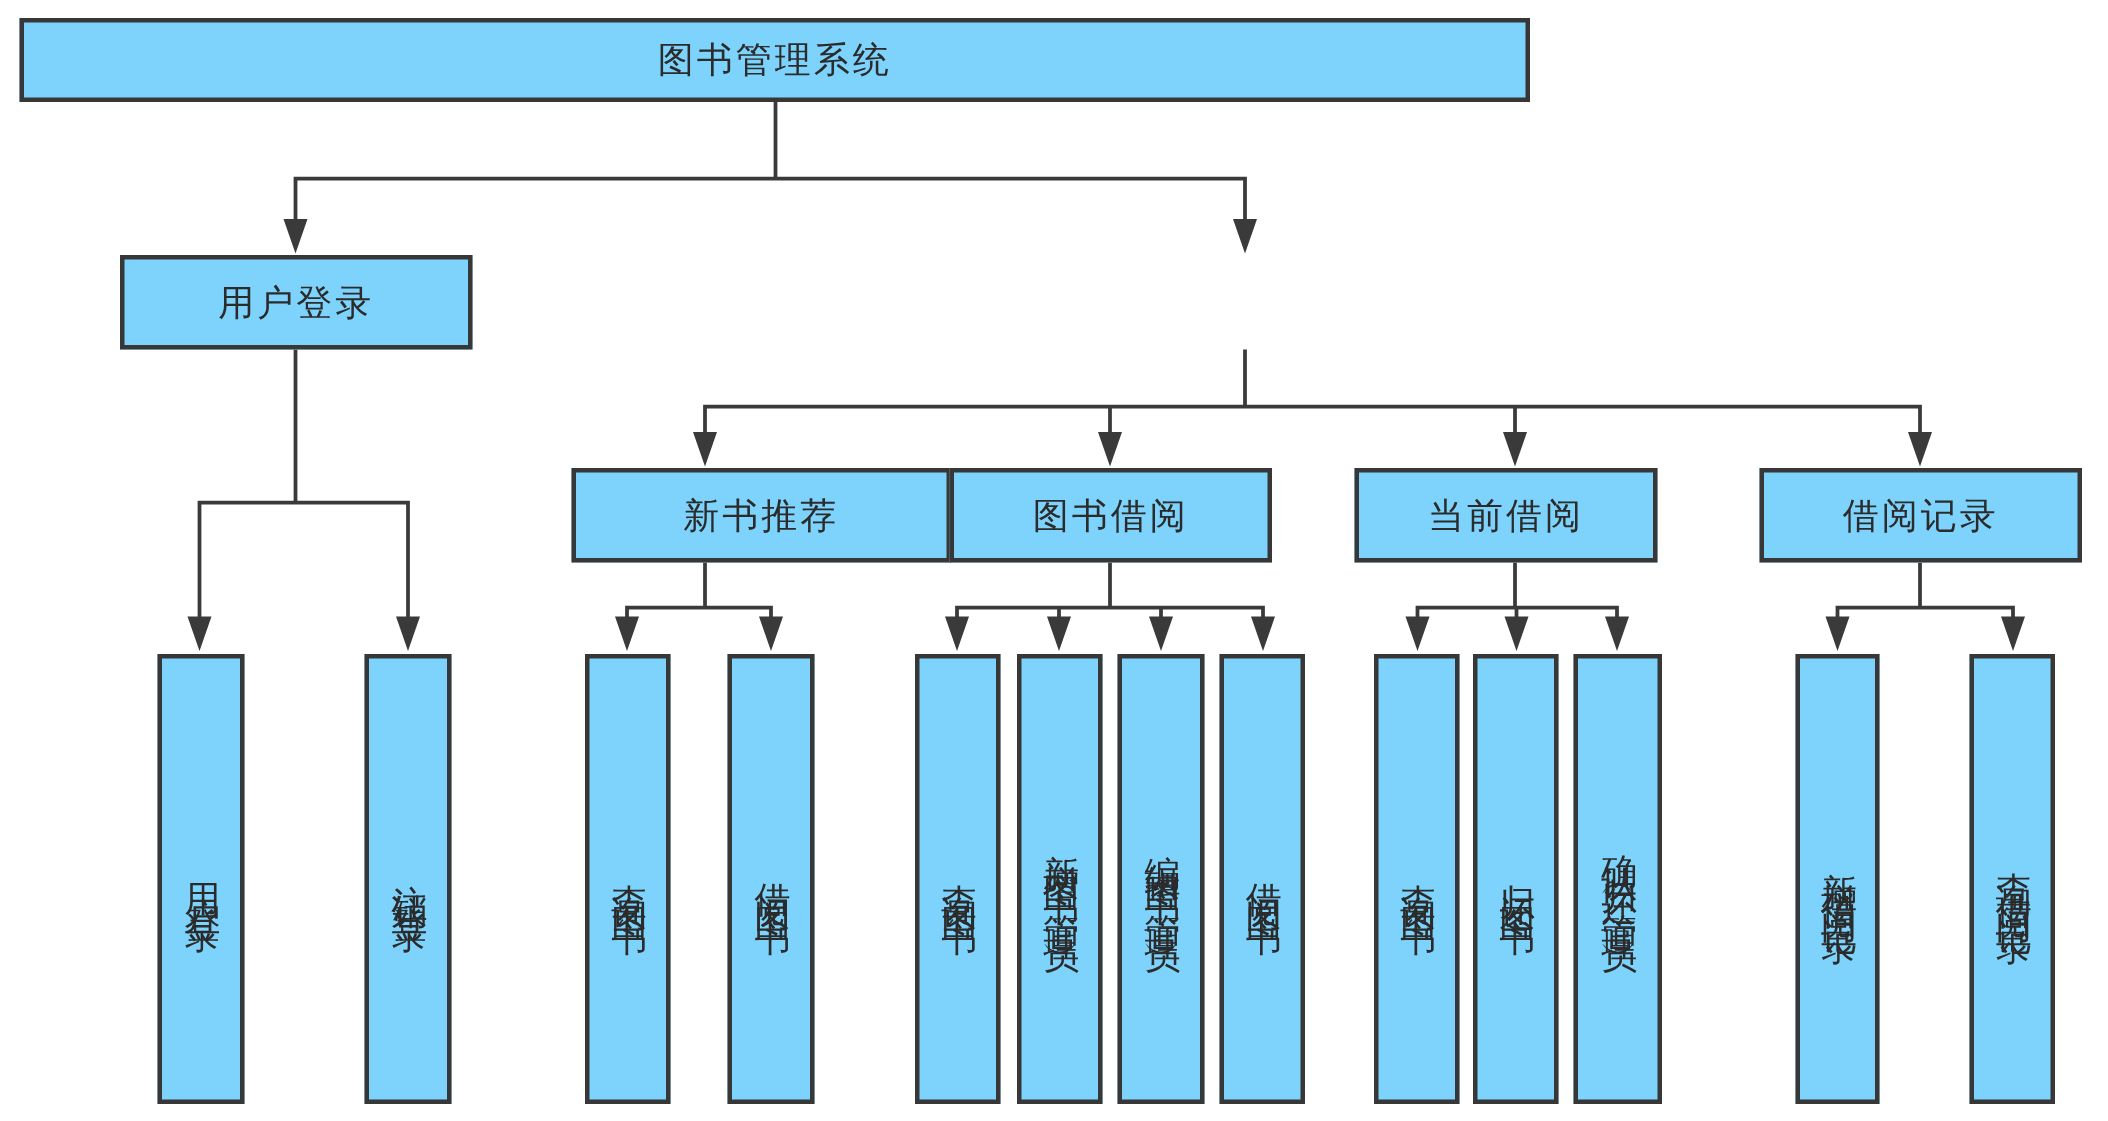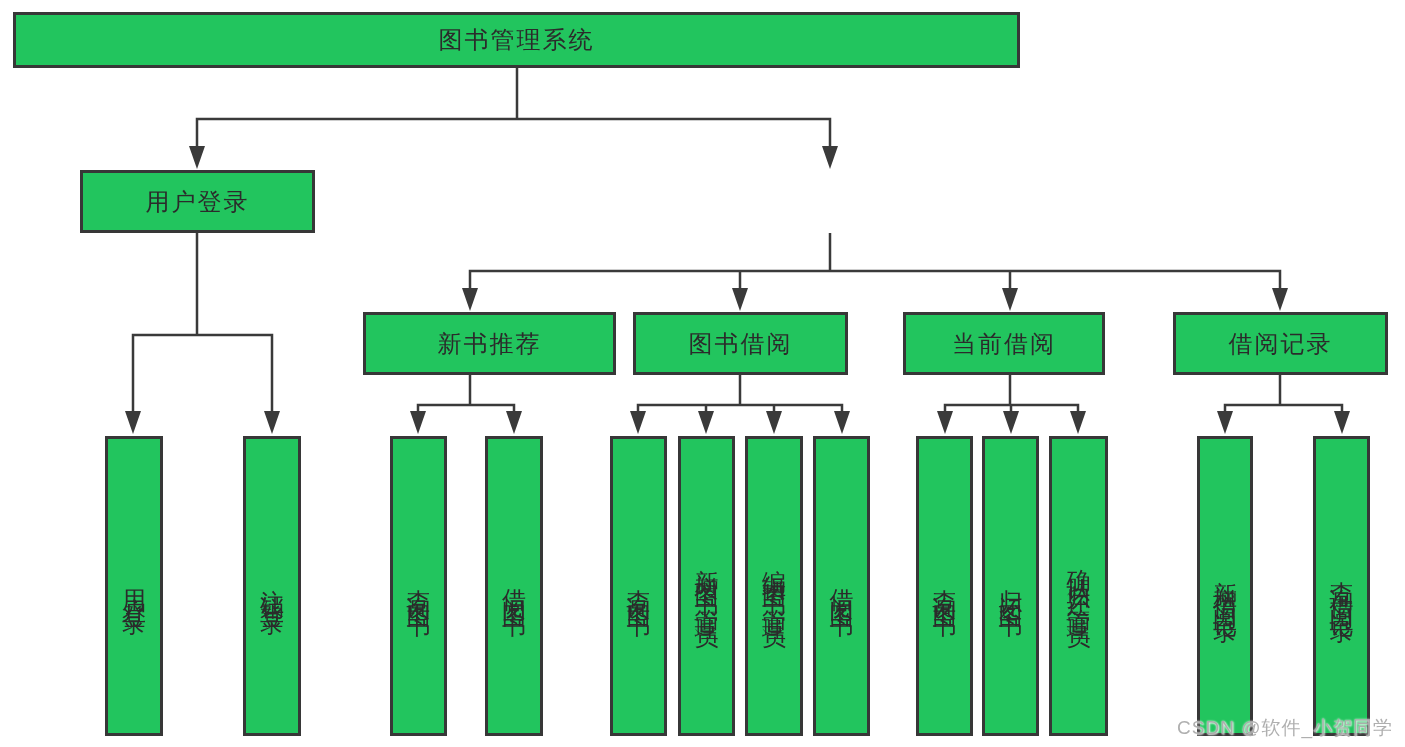--- a/index.html
+++ b/index.html
@@ -13,21 +13,21 @@
   }
   #connectors {
     position: absolute;
     left: 0; top: 0;
     width: 1405px; height: 747px;
   }
   .box {
     position: absolute;
     box-sizing: border-box;
     border: 3px solid #373737;
-    background: #22c55e;
+    background: #7dd3fc;
     display: flex;
     align-items: center;
     justify-content: center;
     color: #2b2b2b;
   }
   .hbox {
     font-size: 24px;
     letter-spacing: 2px;
     white-space: nowrap;
   }
@@ -85,21 +85,21 @@
       <polygon points="1070,411 1086,411 1078,434"></polygon>
       <polygon points="1217,411 1233,411 1225,434"></polygon>
       <polygon points="1334,411 1350,411 1342,434"></polygon>
     </g>
   </svg>
 
   <div class="box hbox" style="left:13px; top:12px; width:1007px; height:56px;">图书管理系统</div>
 
   <div class="box hbox" style="left:80px; top:170px; width:235px; height:63px;">用户登录</div>
 
-  <div class="box hbox" style="left:363px; top:312px; width:253px; height:63px;">新书推荐</div>
+  <div class="box hbox" style="left:381px; top:312px; width:253px; height:63px;">新书推荐</div>
   <div class="box hbox" style="left:633px; top:312px; width:215px; height:63px;">图书借阅</div>
   <div class="box hbox" style="left:903px; top:312px; width:202px; height:63px;">当前借阅</div>
   <div class="box hbox" style="left:1173px; top:312px; width:215px; height:63px;">借阅记录</div>
 
   <div class="box vbox" style="left:105px; top:436px; width:58px; height:300px;">用户登录</div>
   <div class="box vbox" style="left:243px; top:436px; width:58px; height:300px;">注销登录</div>
 
   <div class="box vbox" style="left:390px; top:436px; width:57px; height:300px;">查询图书</div>
   <div class="box vbox" style="left:485px; top:436px; width:58px; height:300px;">借阅图书</div>
 
@@ -108,15 +108,14 @@
   <div class="box vbox" style="left:745px; top:436px; width:58px; height:300px;">编辑图书（管理员）</div>
   <div class="box vbox" style="left:813px; top:436px; width:57px; height:300px;">借阅图书</div>
 
   <div class="box vbox" style="left:916px; top:436px; width:57px; height:300px;">查询图书</div>
   <div class="box vbox" style="left:982px; top:436px; width:57px; height:300px;">归还图书</div>
   <div class="box vbox" style="left:1049px; top:436px; width:59px; height:300px;">确认归还（管理员）</div>
 
   <div class="box vbox" style="left:1197px; top:436px; width:56px; height:300px;">新增借阅记录</div>
   <div class="box vbox" style="left:1313px; top:436px; width:57px; height:300px;">查询借阅记录</div>
 
-  <div id="watermark">CSDN @软件_小贺同学</div>
 
 </div>
 
 </body></html>

